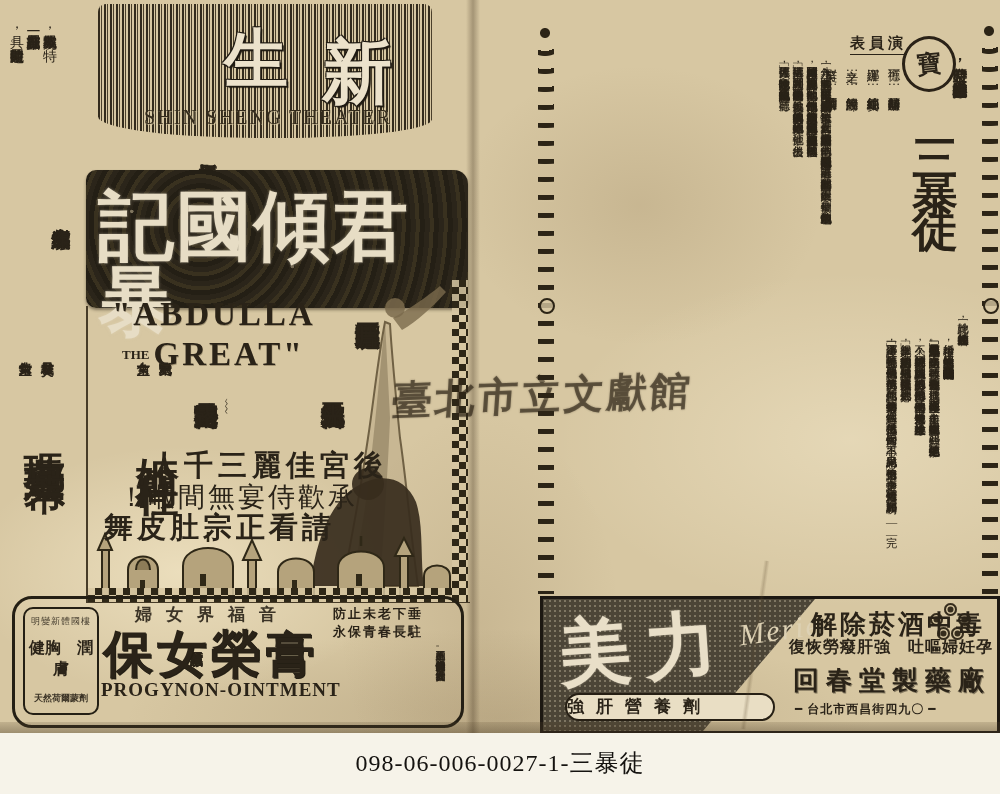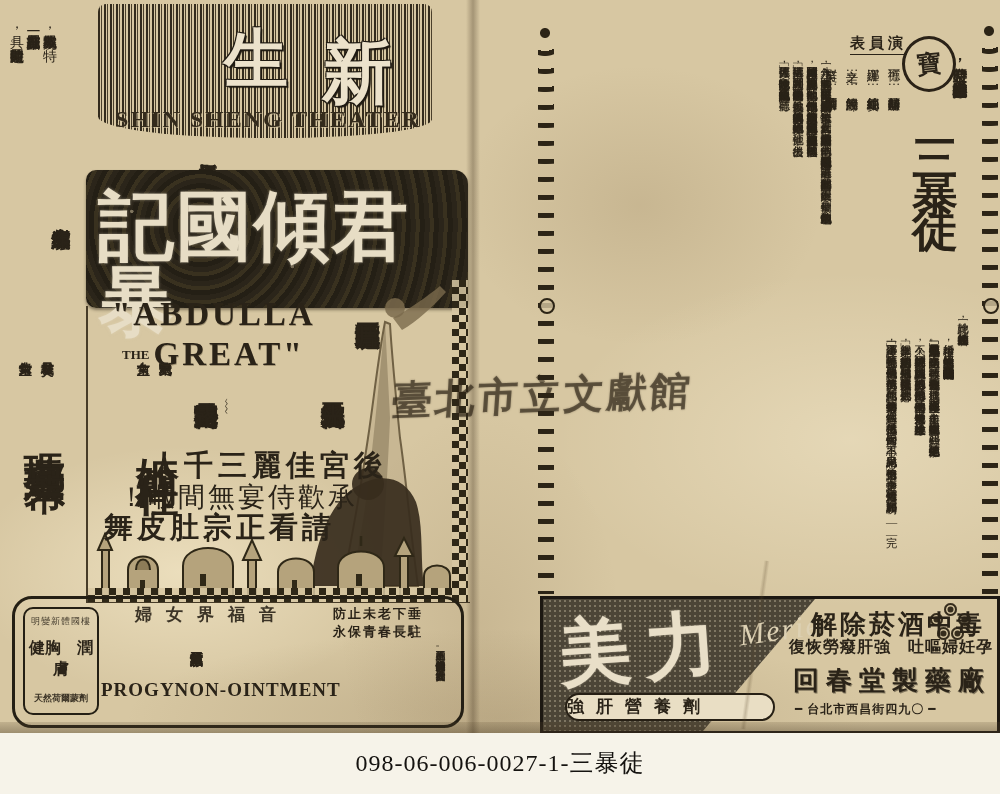--- a/index.html
+++ b/index.html
@@ -45,21 +45,21 @@
 
 <div id="paper">
 
   <div class="abs v ink" style="left:8px;top:24px;height:200px;font-size:14px;line-height:16.5px;">本院爲觀衆服務，特
 在糖菓部裝置公用電話一
 具，歡迎觀衆隨時使用。</div>
 
   <div class="abs curtain" style="left:98px;top:4px;width:334px;height:134px;"></div>
   <div class="abs white-ch" style="left:322px;top:26px;font-size:70px;font-weight:bold;">新</div>
   <div class="abs white-ch" style="left:224px;top:16px;font-size:64px;font-weight:bold;">生</div>
-  <div class="abs" style="left:108px;top:106px;width:320px;text-align:center;font-size:24px;font-weight:bold;
+  <div class="abs" style="left:108px;top:106px;width:320px;text-align:center;font-size:20px;font-weight:normal;
               color:#342b1c;letter-spacing:2px;text-shadow:1px 1px 0 rgba(215,199,162,.7);">SHIN SHENG THEATER</div>
 
 
   <div class="abs v ink" style="left:195px;top:149px;height:92px;font-size:19px;font-weight:bold;">影壇怪傑</div>
   <div class="abs v ink" style="left:100px;top:158px;height:456px;font-size:56px;font-weight:bold;letter-spacing:7px;">格力哥利勒杜夫</div>
   <div class="abs v ink" style="left:48px;top:214px;height:212px;font-size:19px;font-weight:bold;">自製自編自導自演傑作</div>
 
   <div class="abs v ink" style="left:132px;top:352px;height:110px;font-size:13px;line-height:22px;font-weight:bold;">飛車艷史
 女主角</div>
   <div class="abs v ink" style="left:128px;top:424px;height:150px;font-size:43px;font-weight:bold;letter-spacing:8px;">姬簡杜</div>
@@ -127,20 +127,21 @@
   <div class="abs ink" style="left:118px;top:479px;font-size:27px;letter-spacing:3px;">！暇間無宴侍歡承</div>
   <div class="abs ink" style="left:104px;top:508px;font-size:29px;font-weight:bold;letter-spacing:4px;">舞皮肚宗正看請</div>
 
   <div class="abs" style="left:12px;top:596px;width:446px;height:126px;border:3px solid #241f14;border-radius:20px;">
     <div class="abs" style="left:8px;top:8px;width:72px;height:104px;border:2px solid #241f14;border-radius:10px;text-align:center;">
       <div class="ink" style="font-size:9px;margin-top:6px;letter-spacing:1px;opacity:.85;">明變新體國樓</div>
       <div class="ink" style="font-size:16px;font-weight:bold;margin-top:10px;">健胸　潤膚</div>
       <div class="ink" style="font-size:9px;margin-top:12px;opacity:.9;font-weight:bold;">天然荷爾蒙劑</div>
     </div>
     <div class="ink abs" style="left:120px;top:4px;font-size:17px;letter-spacing:14px;font-weight:bold;opacity:.9;">婦女界福音</div>
+    <div class="ink abs" style="left:88px;top:22px;font-size:50px;font-weight:bold;letter-spacing:4px;text-shadow:1px 1px 0 #241f14;">保女榮膏</div>
     <div class="ink abs" style="left:86px;top:80px;font-size:19px;font-weight:bold;letter-spacing:1px;">PROGYNON-OINTMENT</div>
     <div class="ink abs" style="left:318px;top:6px;font-size:13px;font-weight:bold;letter-spacing:2px;">防止未老下垂</div>
     <div class="ink abs" style="left:318px;top:24px;font-size:13px;font-weight:bold;letter-spacing:2px;">永保青春長駐</div>
     <div class="abs v ink" style="left:320px;top:44px;height:72px;width:112px;font-size:10px;line-height:14px;">不是真正的美麗。「保女榮膏」能使您獲得天然的健美！實乃女界最大的福音。</div>
   </div>
 
   <div class="abs gutter" style="left:466px;top:0;width:14px;height:733px;"></div>
 
   <div class="abs wm" style="left:392px;top:368px;font-size:40px;">臺北市立文獻館</div>
 

